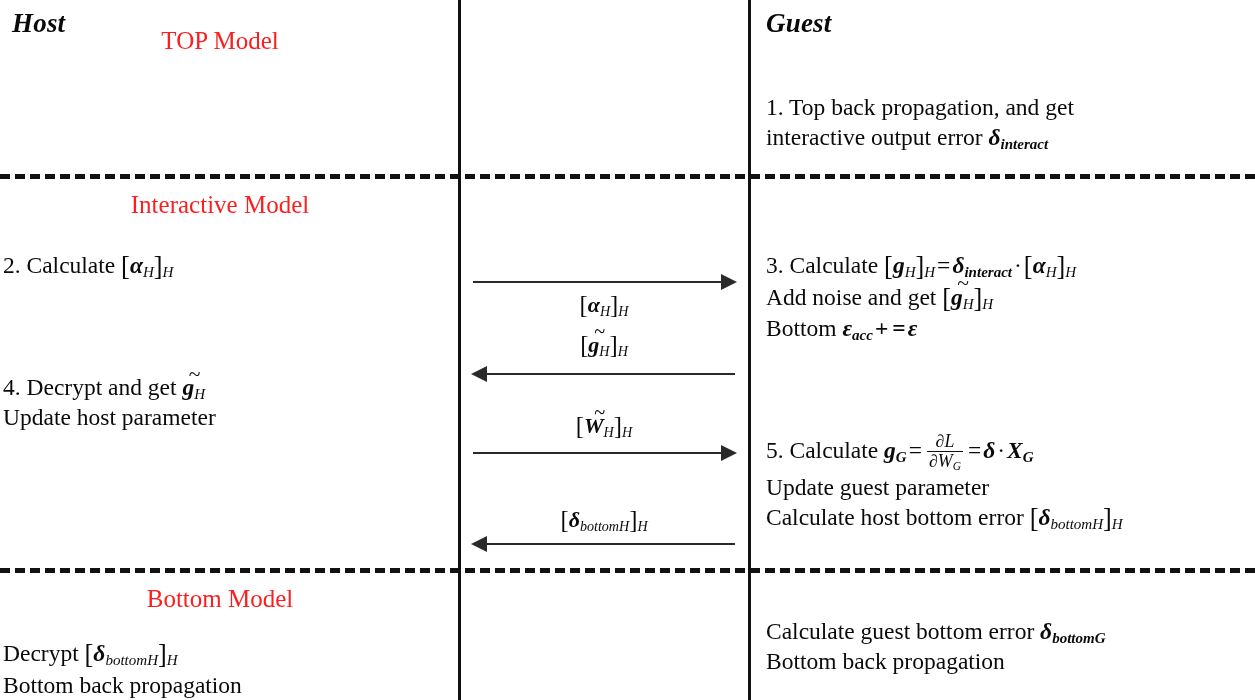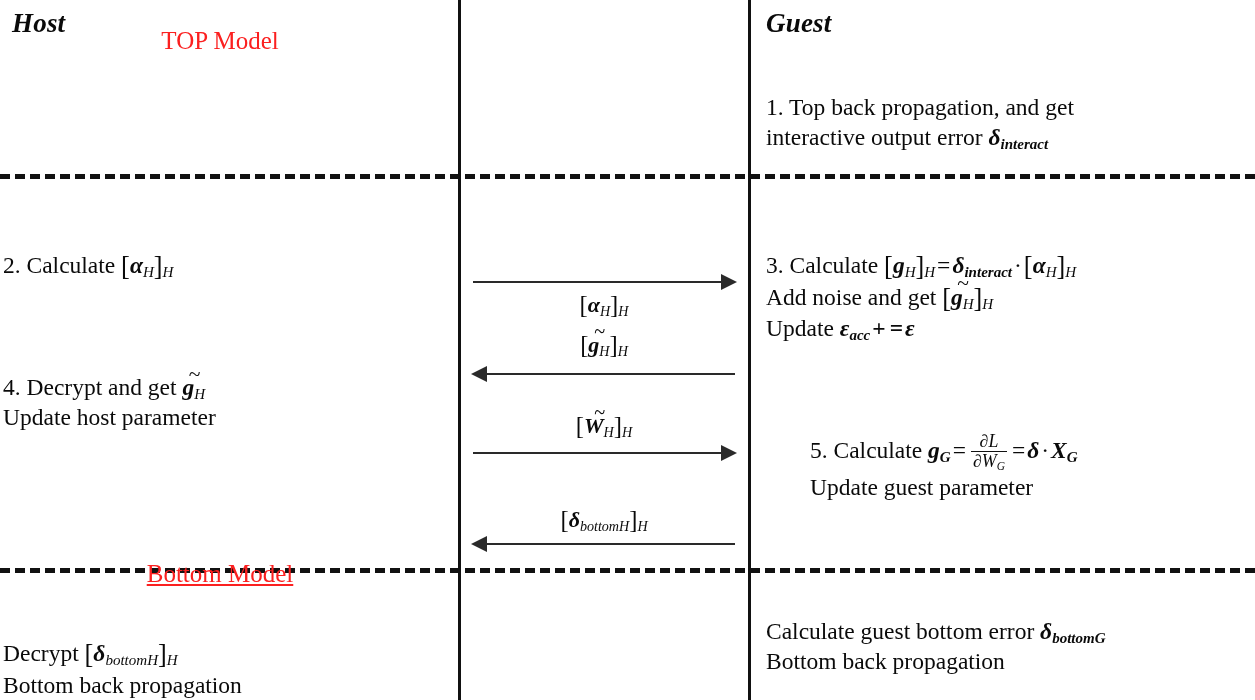--- a/index.html
+++ b/index.html
@@ -56,37 +56,37 @@
     position: absolute;
     color: #fb2020;
     font-size: 25px;
     line-height: 1;
     text-align: center;
     width: 440px;
     left: 0;
   }
   .section-label.top-model         { top: 28px;  }
   .section-label.interactive-model { top: 192px; }
-  .section-label.bottom-model      { top: 561px; text-decoration: underline; }
+  .section-label.bottom-model      { top: 586px; }
 
   
   .block {
     position: absolute;
     font-size: 23.5px;
     line-height: 30px;
     white-space: nowrap;
   }
   .block.host-col  { left: 3px; }
   .block.guest-col { left: 766px; }
 
   .b-guest-1      { top: 92px;  }
   .b-host-2       { top: 250px; }
   .b-guest-3      { top: 250px; }
   .b-host-4       { top: 372px; }
-  .b-guest-5      { top: 432px; margin-left: 44px; }
+  .b-guest-5      { top: 432px; }
   .b-host-bottom  { top: 616px; margin-top: 22px; }
   .b-guest-bottom { top: 616px; }
 
   
   .mi { font-family: "Liberation Serif", "DejaVu Serif", serif; font-style: italic; }
   .mb { font-family: "Liberation Serif", "DejaVu Serif", serif; font-style: italic; font-weight: bold; }
   .brk { font-style: normal; font-size: 1.12em; vertical-align: -0.06em; }
   sub {
     font-style: italic;
     font-size: 0.64em;
@@ -178,20 +178,21 @@
   <div class="lane-line left"></div>
   <div class="lane-line right"></div>
 
   <div class="sep top-sep"></div>
   <div class="sep bottom-sep"></div>
 
   <div class="party host">Host</div>
   <div class="party guest">Guest</div>
 
   <div class="section-label top-model">TOP Model</div>
+  <div class="section-label interactive-model">Interactive Model</div>
   <div class="section-label bottom-model">Bottom Model</div>
 
   <div class="block guest-col b-guest-1">
     <div>1. Top back propagation, and get</div>
     <div>
       <span>interactive output error</span>
       <span class="mb">δ<sub>interact</sub></span>
     </div>
   </div>
 
@@ -205,39 +206,43 @@
   <div class="block guest-col b-guest-3">
     <div>
       <span>3. Calculate</span>
       <span class="mi"><span class="brk">[</span><span class="mb">g</span><sub>H</sub><span class="brk">]</span><sub>H</sub></span><span class="op">=</span><span class="mb">δ<sub>interact</sub></span><span class="op">·</span><span class="mi"><span class="brk">[</span><span class="mb">α</span><sub>H</sub><span class="brk">]</span><sub>H</sub></span>
     </div>
     <div>
       <span>Add noise and get</span>
       <span class="mi"><span class="brk">[</span><span class="tilde"><span class="tbar">~</span><span class="mb">g</span><sub>H</sub></span><span class="brk">]</span><sub>H</sub></span>
     </div>
     <div>
-      <span>Update</span>
+      <span>Bottom</span>
       <span class="mb">ε<sub>acc</sub><span class="op">+</span><span class="op">=</span>ε</span>
     </div>
   </div>
 
   <div class="block host-col b-host-4">
     <div>
       <span>4. Decrypt and get</span>
       <span class="mi"><span class="tilde"><span class="tbar">~</span><span class="mb">g</span><sub>H</sub></span></span>
     </div>
     <div>Update host parameter</div>
   </div>
 
   <div class="block guest-col b-guest-5">
     <div>
       <span>5. Calculate</span>
       <span class="mb">g<sub>G</sub></span><span class="op">=</span><span class="frac"><span class="num mi">∂L</span><span class="den mi">∂W<sub>G</sub></span></span><span class="op">=</span><span class="mb">δ</span><span class="op">·</span><span class="mb">X<sub>G</sub></span>
     </div>
     <div>Update guest parameter</div>
+    <div>
+      <span>Calculate host bottom error</span>
+      <span class="mi"><span class="brk">[</span><span class="mb">δ</span><sub>bottomH</sub><span class="brk">]</span><sub>H</sub></span>
+    </div>
   </div>
 
   <div class="msg-label m1-label">
     <span class="mi"><span class="brk">[</span><span class="mb">α</span><sub>H</sub><span class="brk">]</span><sub>H</sub></span>
   </div>
   <div class="msg to-right m1">
     <span class="shaft"></span>
     <span class="head"></span>
   </div>
 

